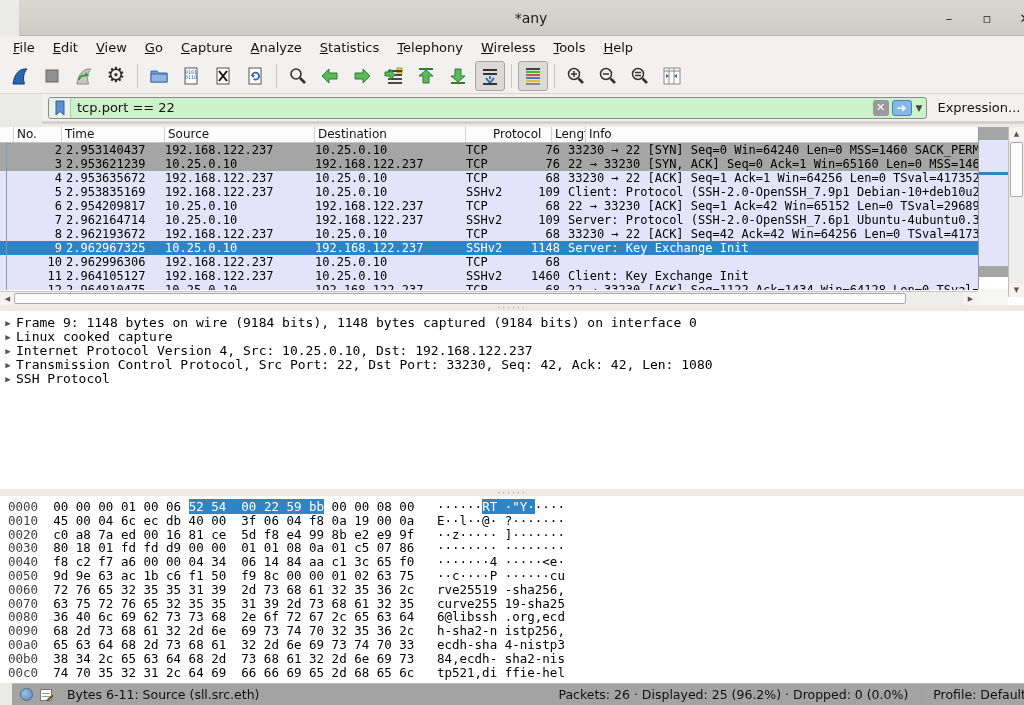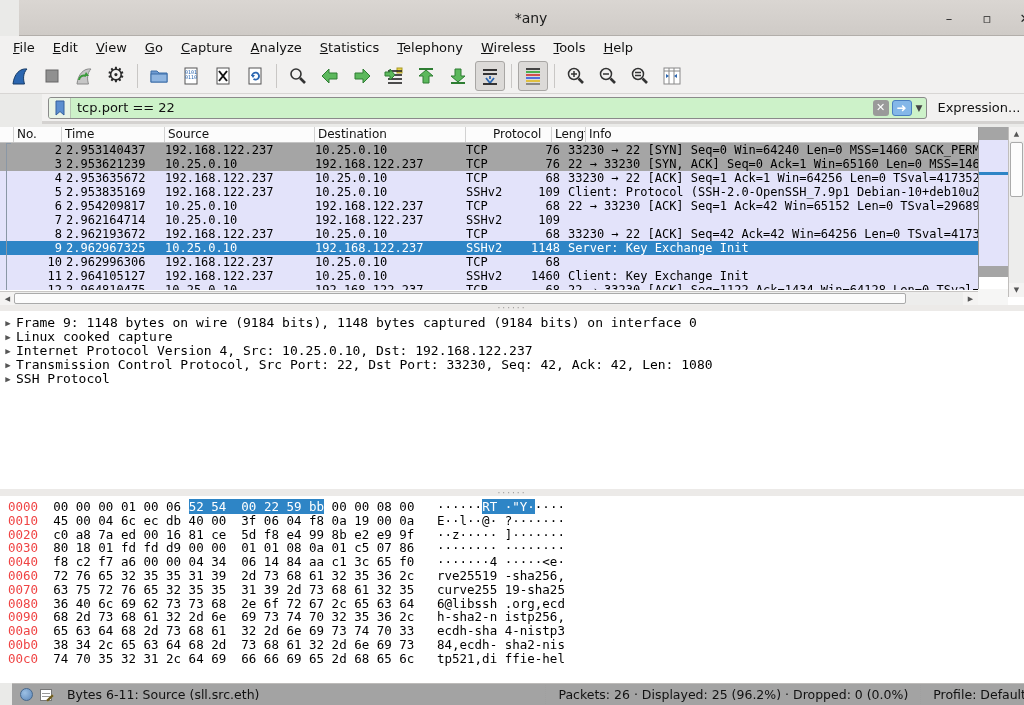--- a/index.html
+++ b/index.html
@@ -97,21 +97,21 @@
 
   
   .details { left:0; top:311px; width:1024px; height:178px; background:#fff; padding-top:5px; }
   .d-row { display:flex; height:14px; line-height:14px; font-family:"DejaVu Sans Mono", monospace; font-size:13px; color:#000; }
   .d-caret { width:16px; text-align:center; color:#555; font-size:9px; flex:none; }
   .d-text { white-space:pre; }
 
   
   .hexpane { left:0; top:496px; width:1024px; height:187px; background:#fff; padding:4px 0 0 8px; }
   .x-row { height:13.8px; line-height:13.8px; font-family:"DejaVu Sans Mono", monospace; font-size:12.5px; white-space:pre; }
-  .x-off { color:#ef4444; }
+  .x-off { color:#404040; }
   .x-hl { background:#2e85c6; color:#fff; }
 
   
   .statusbar { left:12px; top:683px; width:1024px; height:22px; background:#a3a3a3;
     border-top:1px solid #bdbbb9; display:flex; align-items:center; font-size:12.5px; color:#111; }
   .expert-dot { width:13px; height:13px; border-radius:50%; background:radial-gradient(circle at 35% 35%, #9cc0e4, #5c86b8);
     border:1px solid #46688e; margin:0 6px 0 8px; flex:none; }
   .comment-ic { width:14px; height:14px; position:relative; margin-right:14px; flex:none; }
   .comment-ic .pad { position:absolute; inset:1px; background:#fff; border:1px solid #777; }
   .comment-ic .l1,.comment-ic .l2 { position:absolute; left:3px; right:3px; height:1px; background:#999; }
@@ -382,20 +382,21 @@
       <div class="p-row normal">
         <div class="c-marker">
           <div class="convline"></div>
         </div>
         <div class="c-no">7</div>
         <div class="c-time">2.962164714</div>
         <div class="c-src">10.25.0.10</div>
         <div class="c-dst">192.168.122.237</div>
         <div class="c-proto">SSHv2</div>
         <div class="c-len">109</div>
+        <div class="c-info">Server: Protocol (SSH-2.0-OpenSSH_7.6p1 Ubuntu-4ubuntu0.3</div>
       </div>
       <div class="p-row normal">
         <div class="c-marker">
           <div class="convline"></div>
         </div>
         <div class="c-no">8</div>
         <div class="c-time">2.962193672</div>
         <div class="c-src">192.168.122.237</div>
         <div class="c-dst">10.25.0.10</div>
         <div class="c-proto">TCP</div>
@@ -502,20 +503,21 @@
 <div class="abs splitter" style="top:489px; height:7px;">
   <span class="dots">······</span>
 </div>
 
 <div class="abs hexpane" id="hexpane">
     <div class="x-row"><span class="x-off">0000  </span><span>00 00 00 01 00 06 </span><span class="x-hl">52 54  00 22 59 bb</span><span> 00 00 08 00</span><span>   </span><span>······</span><span class="x-hl">RT ·"Y·</span><span>····</span></div>
     <div class="x-row"><span class="x-off">0010  </span><span>45 00 04 6c ec db 40 00  3f 06 04 f8 0a 19 00 0a</span><span>   </span><span>E··l··@· ?·······</span></div>
     <div class="x-row"><span class="x-off">0020  </span><span>c0 a8 7a ed 00 16 81 ce  5d f8 e4 99 8b e2 e9 9f</span><span>   </span><span>··z····· ]·······</span></div>
     <div class="x-row"><span class="x-off">0030  </span><span>80 18 01 fd fd d9 00 00  01 01 08 0a 01 c5 07 86</span><span>   </span><span>········ ········</span></div>
     <div class="x-row"><span class="x-off">0040  </span><span>f8 c2 f7 a6 00 00 04 34  06 14 84 aa c1 3c 65 f0</span><span>   </span><span>·······4 ·····&lt;e·</span></div>
+    <div class="x-row"><span class="x-off">0050  </span><span>9d 9e 63 ac 1b c6 f1 50  f9 8c 00 00 01 02 63 75</span><span>   </span><span>··c····P ······cu</span></div>
     <div class="x-row"><span class="x-off">0060  </span><span>72 76 65 32 35 35 31 39  2d 73 68 61 32 35 36 2c</span><span>   </span><span>rve25519 -sha256,</span></div>
     <div class="x-row"><span class="x-off">0070  </span><span>63 75 72 76 65 32 35 35  31 39 2d 73 68 61 32 35</span><span>   </span><span>curve255 19-sha25</span></div>
     <div class="x-row"><span class="x-off">0080  </span><span>36 40 6c 69 62 73 73 68  2e 6f 72 67 2c 65 63 64</span><span>   </span><span>6@libssh .org,ecd</span></div>
     <div class="x-row"><span class="x-off">0090  </span><span>68 2d 73 68 61 32 2d 6e  69 73 74 70 32 35 36 2c</span><span>   </span><span>h-sha2-n istp256,</span></div>
     <div class="x-row"><span class="x-off">00a0  </span><span>65 63 64 68 2d 73 68 61  32 2d 6e 69 73 74 70 33</span><span>   </span><span>ecdh-sha 4-nistp3</span></div>
     <div class="x-row"><span class="x-off">00b0  </span><span>38 34 2c 65 63 64 68 2d  73 68 61 32 2d 6e 69 73</span><span>   </span><span>84,ecdh- sha2-nis</span></div>
     <div class="x-row"><span class="x-off">00c0  </span><span>74 70 35 32 31 2c 64 69  66 66 69 65 2d 68 65 6c</span><span>   </span><span>tp521,di ffie-hel</span></div>
   </div>
 
 <div class="abs statusbar">

